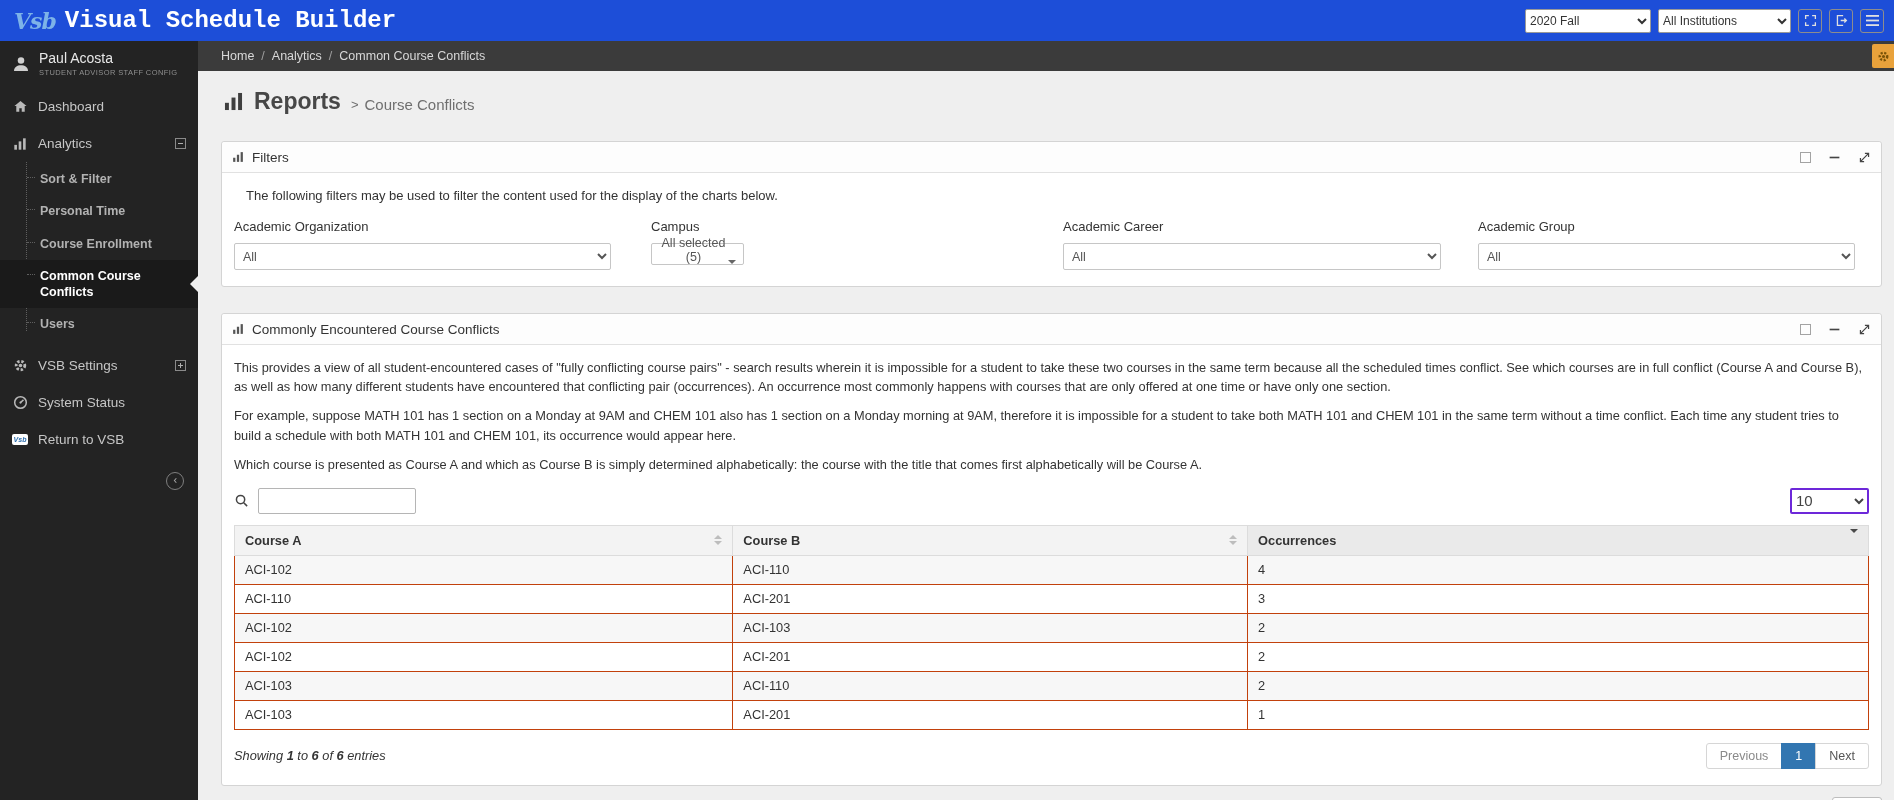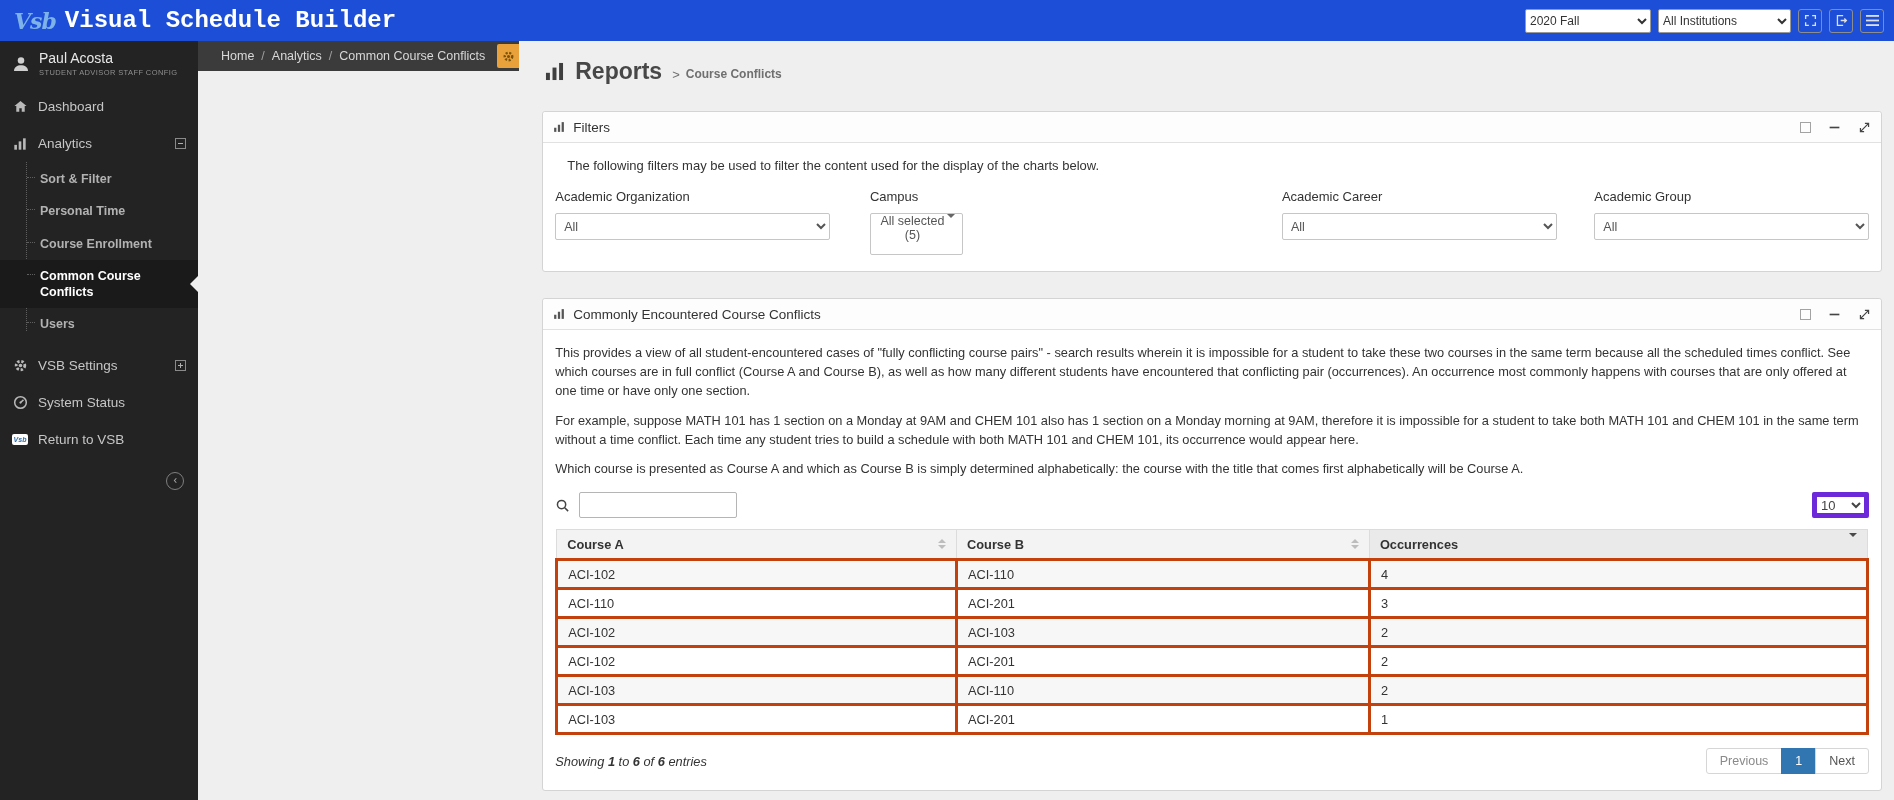--- a/index.html
+++ b/index.html
@@ -39,33 +39,33 @@
   .subnav-item { position: relative; padding: 8px 16px 8px 40px; font-size: 12.5px; color: #b2b2b2; line-height: 1.3; cursor: pointer; font-weight: bold; }
   .subnav-item::before { content: ""; position: absolute; left: 27px; top: 14px; width: 8px; border-top: 1px dotted #5f5f5f; }
   .subnav-item.active { background: #1a1a1a; color: #fff; }
   .subnav-item.active::after { content: ""; position: absolute; right: 0; top: 50%; margin-top: -8px; border: 8px solid transparent; border-right: 8px solid #efefef; }
   .vsb-badge { width: 17px; height: 11px; background: #fff; border-radius: 2px; display: flex; align-items: center; justify-content: center; font-size: 7px; font-weight: bold; font-style: italic; color: #2f6fae; }
   .vsb-badge::before { content: "Vsb"; }
   .collapse-row { display: flex; justify-content: flex-end; padding: 14px 14px 0; }
   .collapse-btn { width: 18px; height: 18px; border-radius: 50%; border: 1px solid #7f7f7f; background: transparent; color: #a5a5a5; display: flex; align-items: center; justify-content: center; padding: 0; cursor: pointer; }
 
   
-  .main { flex: 1; overflow: hidden; background: #efefef; display: flex; flex-direction: row; }
+  .main { flex: 1; overflow: hidden; background: #efefef; display: flex; flex-direction: column; }
   .breadcrumb-bar { height: 30px; flex: none; background: #3b3b3b; display: flex; align-items: center; padding: 0 34px 0 23px; font-size: 12.5px; position: relative; color: #9e9e9e; }
   .crumb-link { color: #d8d8d8; text-decoration: none; cursor: pointer; }
   .crumb-sep { margin: 0 7px; color: #9e9e9e; }
   .crumb-current { color: #d8d8d8; }
   .bc-gear { position: absolute; right: 0; top: 3px; width: 22px; height: 24px; background: #e9a23b; border: none; border-radius: 2px 0 0 2px; color: #7a5308; display: flex; align-items: center; justify-content: center; padding: 0; cursor: pointer; }
 
   .content { flex: 1; padding: 0 12px 0 23px; overflow: hidden; }
   .page-title-row { display: flex; align-items: center; margin: 17px 0 0 2px; }
   .reports-icon { color: #3f3f3f; margin-right: 10px; }
   .page-title { font-size: 23px; font-weight: bold; color: #474747; }
   .page-sep { margin: 5px 6px 0 10px; font-size: 13px; color: #6f6f6f; }
-  .page-subtitle { margin-top: 5px; font-size: 12px; color: #6f6f6f; font-weight: bold; }
+  .page-subtitle { margin-top: 5px; font-size: 15px; color: #6f6f6f; }
 
   
   .panel { background: #fff; border: 1px solid #d4d4d4; border-radius: 3px; margin-top: 26px; }
   .panel-header { display: flex; align-items: center; padding: 0 10px; height: 31px; border-bottom: 1px solid #e1e1e1; background: #fdfdfd; border-radius: 3px 3px 0 0; }
   .panel-chart-icon { color: #555; margin-right: 8px; display: flex; }
   .panel-title { font-size: 13.5px; color: #333; }
   .panel-icons { margin-left: auto; display: flex; align-items: center; gap: 17px; }
   .opt-square { width: 11px; height: 11px; border: 1px solid #a3a3a3; cursor: pointer; }
   .panel-btn { border: none; background: none; padding: 0; color: #444; display: flex; cursor: pointer; }
   .panel-body { padding: 13px 12px 16px; }
@@ -73,40 +73,40 @@
   
   .filters-intro { font-size: 13px; color: #333; margin: 2px 12px 16px; }
   .filters-row { display: flex; align-items: flex-start; }
   .filter-field { display: flex; flex-direction: column; }
   .filter-label { font-size: 13px; color: #333; margin-bottom: 9px; }
   .filter-select { height: 27px; border: 1px solid #c6c6c6; border-radius: 2px; background: #fff; font-size: 12.5px; color: #555; padding: 0 4px; }
   .f-org { width: 377px; }
   .f-campus { margin-left: 40px; }
   .f-career { margin-left: 319px; width: 378px; }
   .f-group { margin-left: 37px; width: 377px; }
-  .multiselect { height: 42px; width: 93px; border: 1px solid #c6c6c6; border-radius: 2px; background: #fff; font-size: 12.5px; color: #555; display: flex; align-items: flex-start; padding: 0 7px; cursor: pointer; }
+  .multiselect { height: 22px; width: 93px; border: 1px solid #c6c6c6; border-radius: 2px; background: #fff; font-size: 12.5px; color: #555; display: flex; align-items: flex-end; padding: 0 7px; cursor: pointer; }
   .caret { width: 0; height: 0; border-left: 4px solid transparent; border-right: 4px solid transparent; border-top: 4px solid #666; margin-left: auto; }
 
   
   .para { font-size: 12.8px; line-height: 1.5; color: #333; margin: 0 0 10px; }
   .table-controls { display: flex; align-items: center; margin: 14px 0 11px; }
   .search-wrap { display: flex; align-items: center; gap: 9px; color: #444; }
   .search-input { width: 158px; height: 26px; border: 1px solid #b5b5b5; border-radius: 2px; padding: 0 6px; font-size: 13px; }
-  .page-size { margin-left: auto; width: 57px; height: 26px; border: 5px solid #6d28d9; border-radius: 2px; font-size: 13px; color: #444; background: #fff; }
+  .page-size { margin-left: auto; width: 79px; height: 26px; border: 2px solid #6d28d9; border-radius: 2px; font-size: 15px; color: #444; background: #fff; }
 
   .conflicts-table { width: 100%; border-collapse: collapse; font-size: 12.8px; }
   .conflicts-table th { border: 1px solid #dcdcdc; background: #f3f3f3; padding: 0 10px; height: 30px; font-weight: bold; color: #333; text-align: left; cursor: pointer; }
   .conflicts-table th.sorted { background: #eaeaea; }
   .th-inner { display: flex; align-items: center; width: 100%; }
   .sort-icons { margin-left: auto; display: flex; flex-direction: column; gap: 2px; }
   .tri-up { width: 0; height: 0; border-left: 4px solid transparent; border-right: 4px solid transparent; border-bottom: 4px solid #bdbdbd; }
   .tri-down { width: 0; height: 0; border-left: 4px solid transparent; border-right: 4px solid transparent; border-top: 4px solid #bdbdbd; }
   .sort-desc { margin-left: auto; }
   .sort-desc .tri-down { border-top-color: #4a4a4a; }
-  .conflicts-table td { border: 3px solid #c2410c; padding: 0 10px; height: 29px; color: #333; }
+  .conflicts-table td { border: 1px solid #c2410c; padding: 0 10px; height: 29px; color: #333; }
   .conflicts-table tbody tr:nth-child(odd) td { background: #f7f7f7; }
 
   .table-footer { display: flex; align-items: center; margin-top: 13px; }
   .showing { font-size: 12.8px; color: #333; font-style: italic; }
   .showing b { font-weight: bold; }
   .pagination { margin-left: auto; display: flex; }
   .page-btn { border: 1px solid #d6d6d6; background: #fff; font-size: 12.5px; padding: 5px 13px; margin-left: -1px; cursor: pointer; color: #666; text-decoration: none; }
   .page-btn.prev { border-radius: 3px 0 0 3px; color: #8a8a8a; }
   .page-btn.next { border-radius: 0 3px 3px 0; color: #555; }
   .page-btn.active { background: #3276b1; border-color: #3276b1; color: #fff; }

